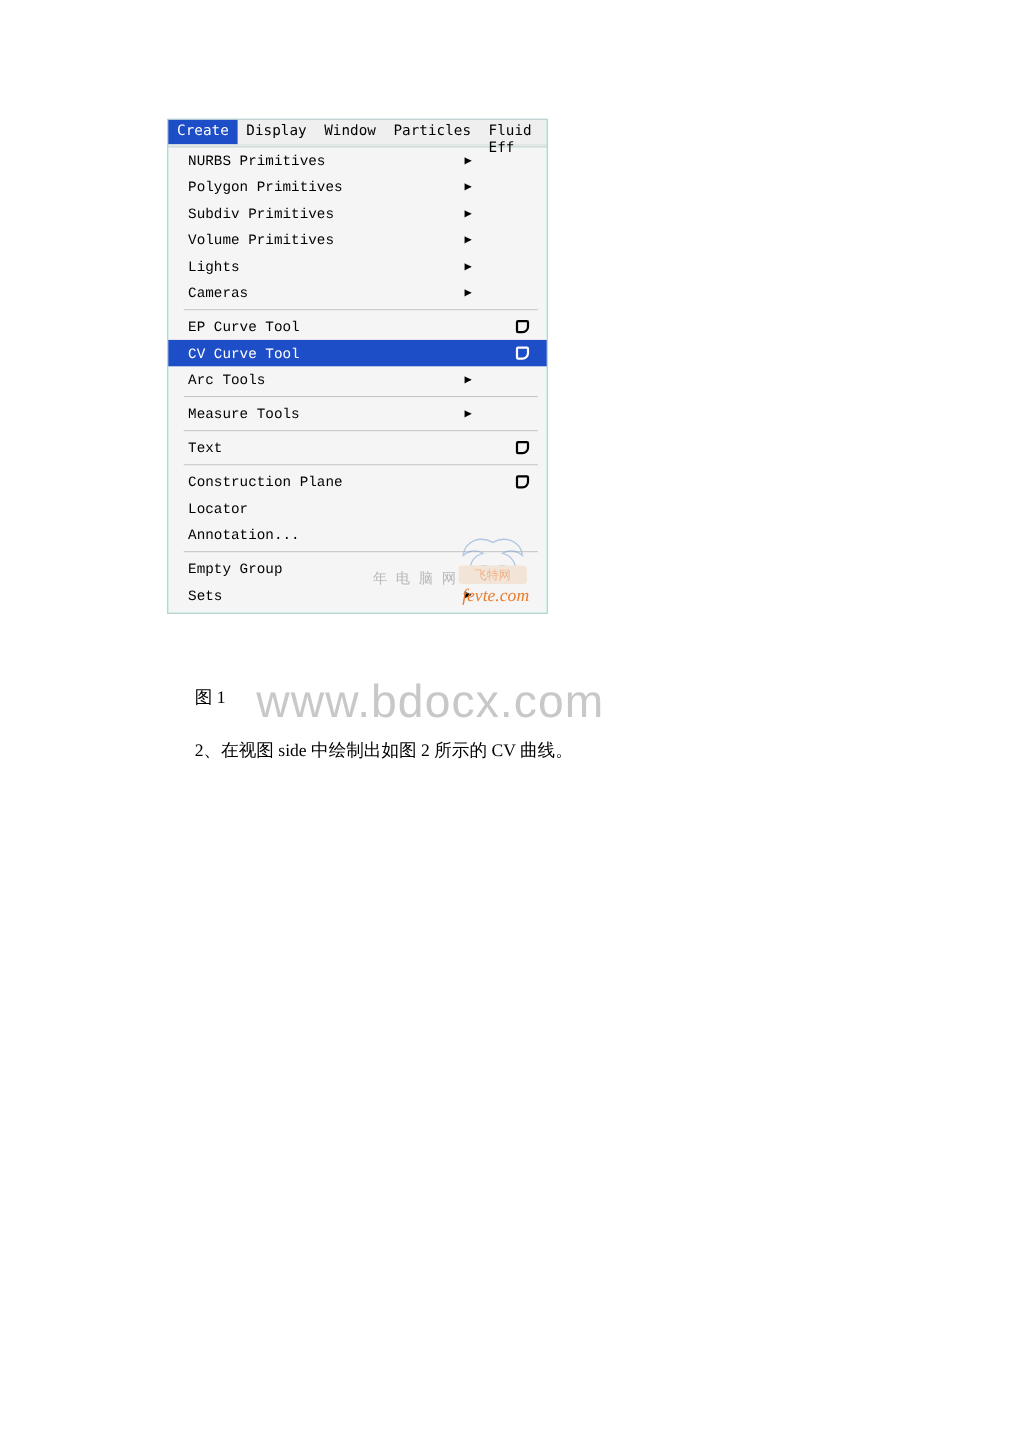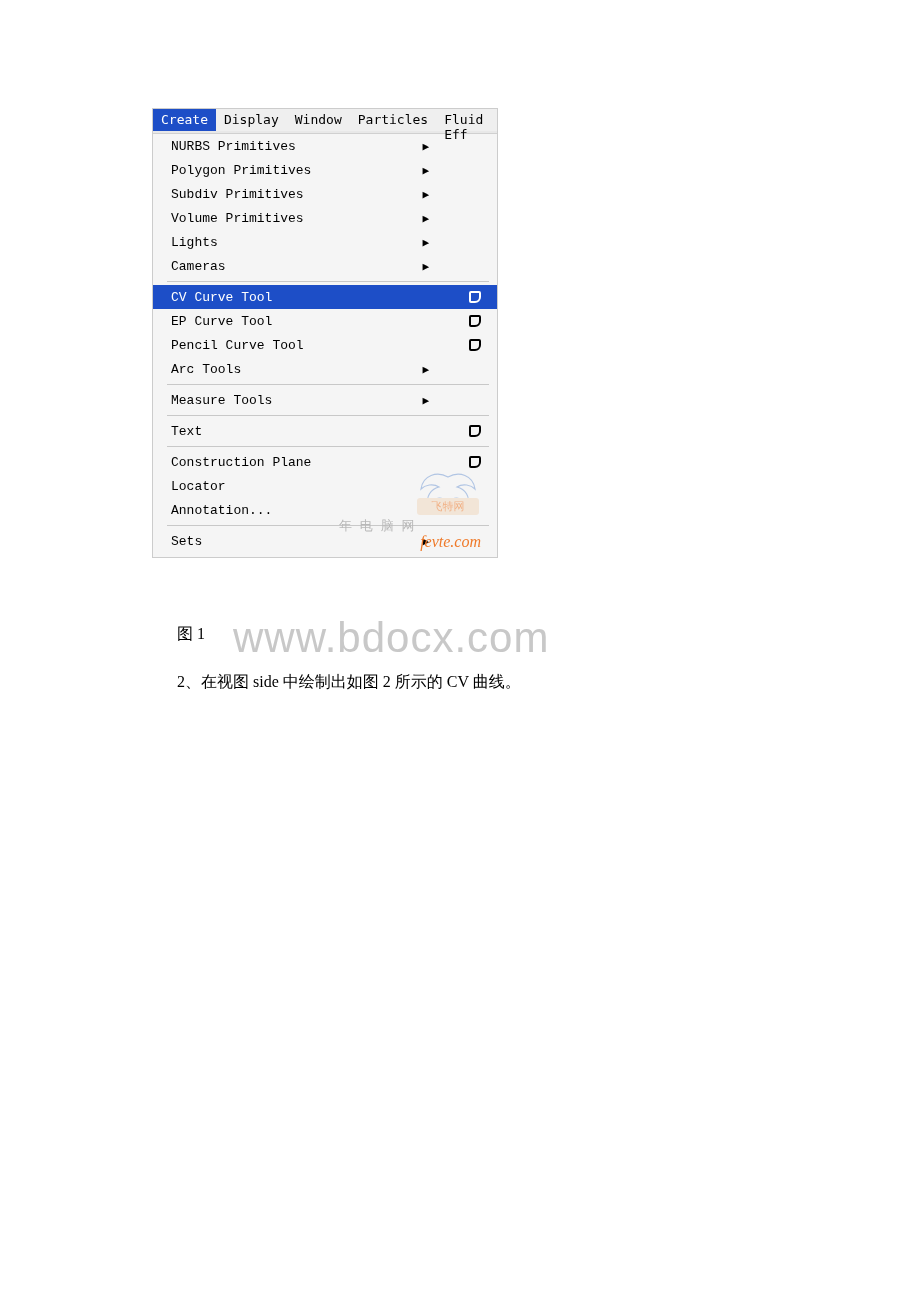--- a/index.html
+++ b/index.html
@@ -78,21 +78,21 @@
       border-color: #ffffff;
     }
     .divider {
       height: 1px;
       background: #c8c8c8;
       margin: 3px 8px 3px 14px;
     }
     .watermark-logo {
       position: absolute;
       right: 18px;
-      bottom: 36px;
+      bottom: 20px;
       width: 62px;
       height: 52px;
       opacity: 0.55;
     }
     .watermark-text-small {
       position: absolute;
       left: 150px;
       bottom: 22px;
       font-size: 13px;
       color: #b8b8b8;
@@ -175,33 +175,29 @@
       <span class="menu-item-label">Lights</span>
       <span class="submenu-arrow">▶</span>
     </div>
     <div class="menu-item">
       <span class="menu-item-label">Cameras</span>
       <span class="submenu-arrow">▶</span>
     </div>
 
     <div class="divider"></div>
 
+    <div class="menu-item">
+      <span class="menu-item-label">EP Curve Tool</span>
+      <span class="options-box"></span>
+    </div>
     <div class="menu-item highlighted">
       <span class="menu-item-label">CV Curve Tool</span>
       <span class="options-box highlighted"></span>
     </div>
     <div class="menu-item">
-      <span class="menu-item-label">EP Curve Tool</span>
-      <span class="options-box"></span>
-    </div>
-    <div class="menu-item">
-      <span class="menu-item-label">Pencil Curve Tool</span>
-      <span class="options-box"></span>
-    </div>
-    <div class="menu-item">
       <span class="menu-item-label">Arc Tools</span>
       <span class="submenu-arrow">▶</span>
     </div>
 
     <div class="divider"></div>
 
     <div class="menu-item">
       <span class="menu-item-label">Measure Tools</span>
       <span class="submenu-arrow">▶</span>
     </div>
@@ -221,20 +217,23 @@
     </div>
     <div class="menu-item">
       <span class="menu-item-label">Locator</span>
     </div>
     <div class="menu-item">
       <span class="menu-item-label">Annotation...</span>
     </div>
 
     <div class="divider"></div>
 
+    <div class="menu-item">
+      <span class="menu-item-label">Empty Group</span>
+    </div>
     <div class="menu-item">
       <span class="menu-item-label">Sets</span>
       <span class="submenu-arrow">▶</span>
     </div>
 
     <div class="watermark-logo">
       <svg viewBox="0 0 62 52" class="wings-svg">
         <path d="M31 8 C20 2 6 6 4 20 C8 16 16 14 22 18 C14 20 8 28 12 36 C16 30 22 28 26 30 L31 38 L36 30 C40 28 46 30 50 36 C54 28 48 20 40 18 C46 14 54 16 58 20 C56 6 42 2 31 8 Z"></path>
       </svg>
       <div style="position:absolute;bottom:6px;left:0;right:0;text-align:center;font-size:11px;color:#ef7a2a;background:#f0d8c0;border-radius:3px;padding:1px 2px;">飞特网</div>

